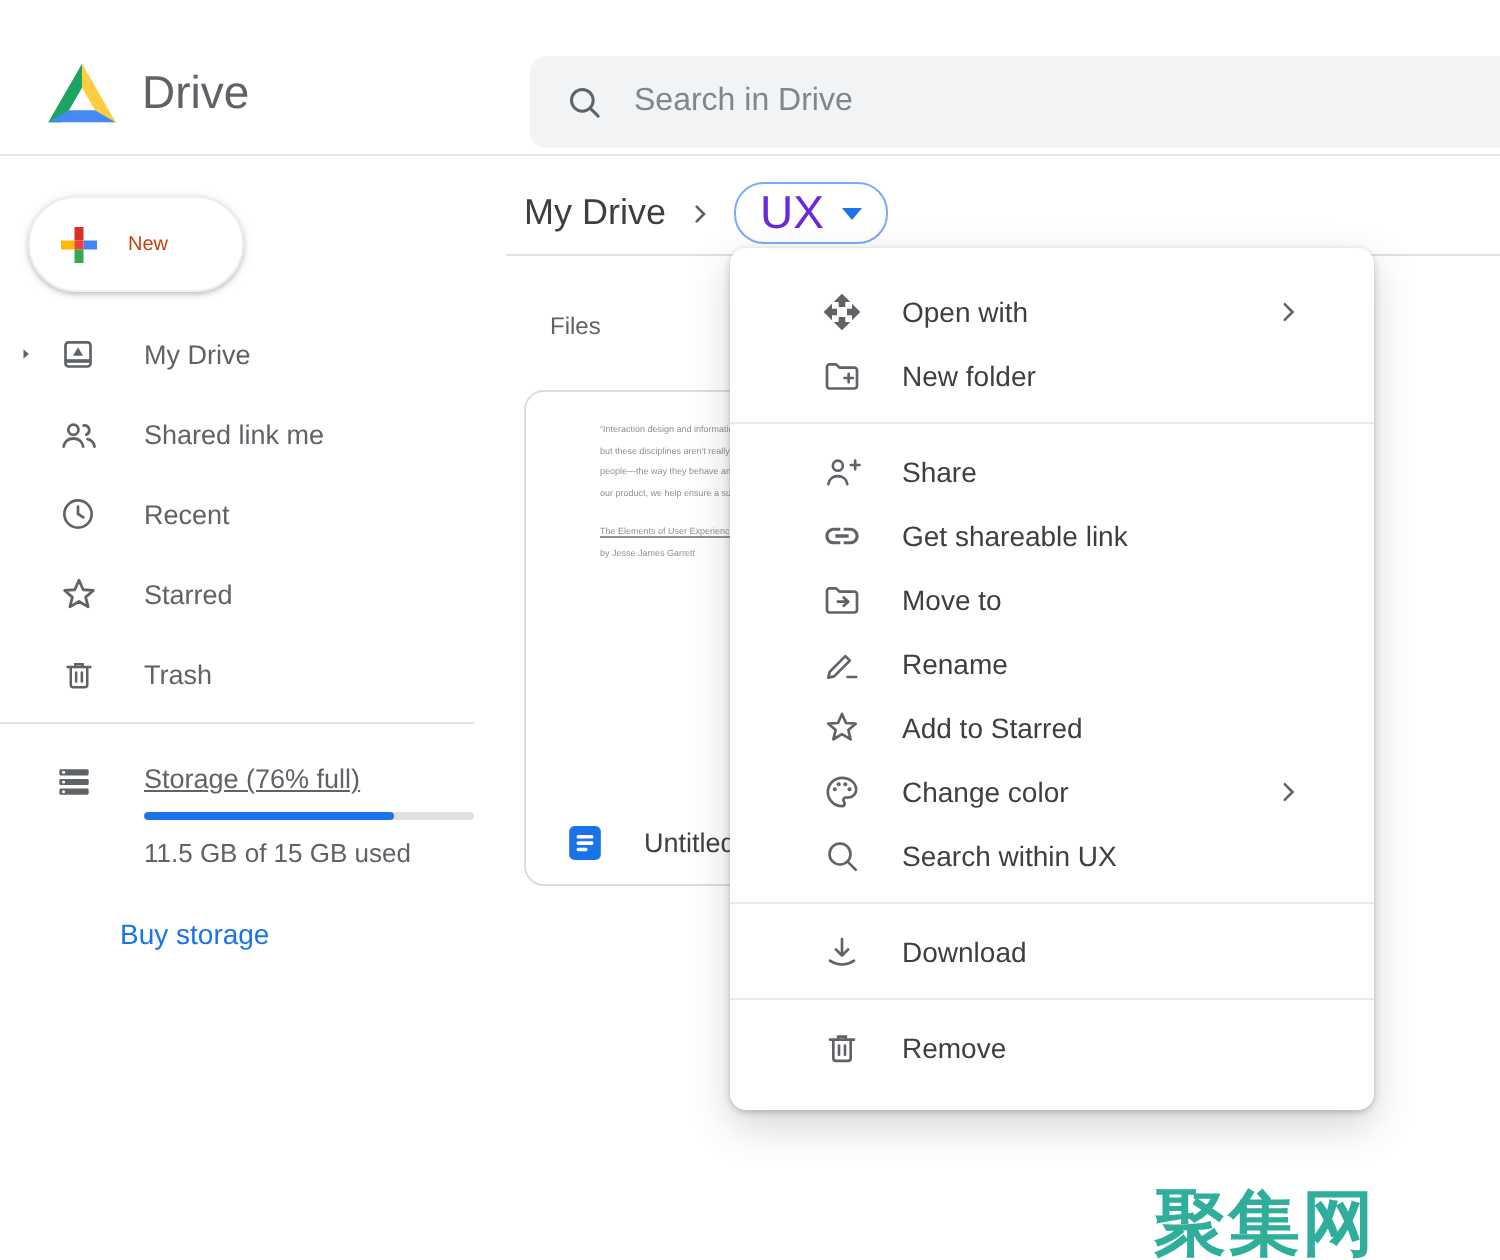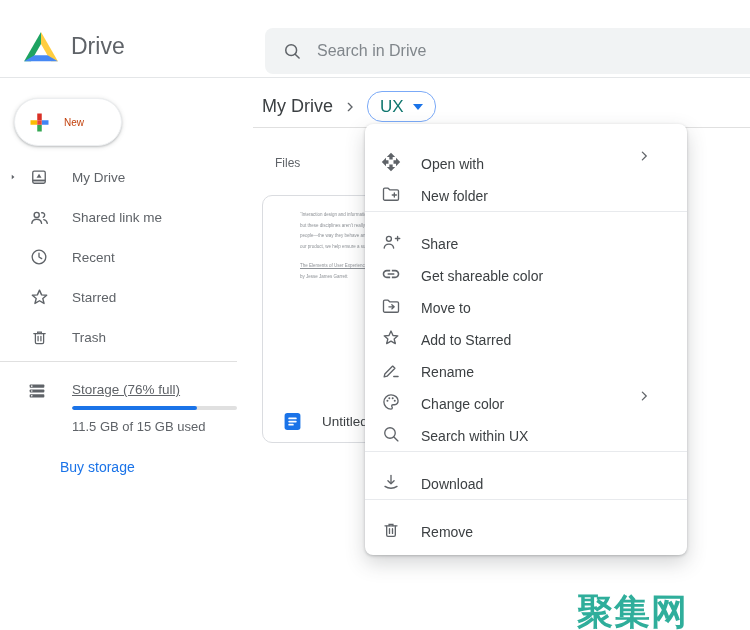--- a/index.html
+++ b/index.html
@@ -41,41 +41,41 @@
   .usage { position:absolute; left:72px; top:46px; font-size:13px; color:#5f6368; }
   .buy { position:absolute; left:60px; top:86px; font-size:14px; color:#1a73e8; font-weight:normal; cursor:pointer; }
   
   .crumb-root { position:absolute; left:262px; top:96px; font-size:18px; color:#3c4043; cursor:pointer; }
   .crumb-chev { position:absolute; left:342px; top:99px; }
   .crumb-pill {
     position:absolute; left:367px; top:91px; height:31px; border:1px solid #7baaf7;
     border-radius:15px; display:flex; align-items:center; padding:0 12px; gap:9px;
     cursor:pointer; background:#fff;
   }
-  .crumb-pill .cur { font-size:17px; color:#0f766e; }
+  .crumb-pill .cur { font-size:23px; color:#6d28d9; }
   .dd-tri { width:0; height:0; border-left:5px solid transparent; border-right:5px solid transparent; border-top:6px solid #1a73e8; }
   .content-div { position:absolute; left:253px; right:0; top:127px; border-top:1px solid #e0e0e0; }
   .files-label { position:absolute; left:275px; top:156px; font-size:12px; color:#5f6368; }
   
   .file-card {
     position:absolute; left:262px; top:195px; width:170px; height:248px;
     background:#fff; border:1px solid #dadce0; border-radius:10px; overflow:hidden; cursor:pointer;
   }
   .thumb { position:absolute; left:0; right:0; top:0; bottom:40px; padding:14px 0 0 37px; overflow:hidden; }
   .tl { font-size:4.5px; color:#8d9196; line-height:10.5px; white-space:nowrap; }
   .tl-title { text-decoration:underline; margin-top:9px; }
   .card-footer { position:absolute; left:0; right:0; bottom:0; height:42px; display:flex; align-items:center; padding-left:20px; gap:20px; }
   .file-name { font-size:13.5px; color:#3c4043; }
   
   .context-menu {
     position:absolute; left:365px; top:124px; width:322px; z-index:10;
     background:#fff; border-radius:8px; padding:16px 0 15px;
     box-shadow:0 1px 3px rgba(60,64,67,.3), 0 8px 20px rgba(60,64,67,.22);
   }
-  .menu-item { height:32px; display:flex; align-items:flex-end; padding-left:16px; position:relative; cursor:pointer; }
+  .menu-item { height:32px; display:flex; align-items:center; padding-left:46px; position:relative; cursor:pointer; }
   .mi { width:20px; height:20px; margin-right:20px; flex:none; }
   .menu-lbl { font-size:14px; color:#3c4043; }
   .trail { position:absolute; right:34px; top:50%; transform:translateY(-50%); display:flex; }
   .trail-help { right:27px; }
   .menu-sep { border-top:1px solid #e8eaed; margin:7px 0 8px; }
   
   .watermark {
     position:absolute; left:577px; top:588px; z-index:3;
     font-size:36px; font-weight:bold; color:#2fae9b; letter-spacing:1px;
   }
@@ -260,45 +260,45 @@
       <path d="M3.8 19.3c.4-3 2.8-4.8 5.7-4.8s5.3 1.8 5.7 4.8"></path>
       <path d="M17.3 7.8h5.2M19.9 5.2v5.2"></path>
     </svg>
     <span class="menu-lbl">Share</span>
   </div>
 
   <div class="menu-item">
     <svg class="mi" viewBox="0 0 24 24" fill="#5f6368">
       <path d="M3.9 12c0-1.71 1.39-3.1 3.1-3.1h4V7H7c-2.76 0-5 2.24-5 5s2.24 5 5 5h4v-1.9H7c-1.71 0-3.1-1.39-3.1-3.1zM8 13h8v-2H8v2zm9-6h-4v1.9h4c1.71 0 3.1 1.39 3.1 3.1s-1.39 3.1-3.1 3.1h-4V17h4c2.76 0 5-2.24 5-5s-2.24-5-5-5z"></path>
     </svg>
-    <span class="menu-lbl">Get shareable color</span>
+    <span class="menu-lbl">Get shareable link</span>
   </div>
 
 
   <div class="menu-item">
     <svg class="mi" viewBox="0 0 24 24" fill="none" stroke="#5f6368" stroke-width="1.6" stroke-linecap="round" stroke-linejoin="round">
       <path d="M3 18V6.5C3 5.7 3.7 5 4.5 5h4l2 2h9c.8 0 1.5.7 1.5 1.5V18c0 .8-.7 1.5-1.5 1.5h-15C3.7 19.5 3 18.8 3 18z"></path>
       <path d="M9.5 13h5.5M13 10.5l2.8 2.5-2.8 2.5"></path>
     </svg>
     <span class="menu-lbl">Move to</span>
   </div>
 
   <div class="menu-item">
-    <svg class="mi" viewBox="0 0 24 24" fill="none" stroke="#5f6368" stroke-width="1.6" stroke-linejoin="round">
-      <polygon points="12,3.6 14.4,9 20.2,9.4 15.8,13.2 17.2,18.8 12,15.7 6.8,18.8 8.2,13.2 3.8,9.4 9.6,9"></polygon>
-    </svg>
-    <span class="menu-lbl">Add to Starred</span>
-  </div>
-
-  <div class="menu-item">
     <svg class="mi" viewBox="0 0 24 24" fill="none" stroke="#5f6368" stroke-width="1.6" stroke-linecap="round" stroke-linejoin="round">
       <path d="M4.6 16.7l9.4-9.4 2.7 2.7-9.4 9.4-3.5.8z"></path>
       <path d="M15.3 19.8h5.2"></path>
     </svg>
     <span class="menu-lbl">Rename</span>
+  </div>
+
+  <div class="menu-item">
+    <svg class="mi" viewBox="0 0 24 24" fill="none" stroke="#5f6368" stroke-width="1.6" stroke-linejoin="round">
+      <polygon points="12,3.6 14.4,9 20.2,9.4 15.8,13.2 17.2,18.8 12,15.7 6.8,18.8 8.2,13.2 3.8,9.4 9.6,9"></polygon>
+    </svg>
+    <span class="menu-lbl">Add to Starred</span>
   </div>
 
   <div class="menu-item">
     <svg class="mi" viewBox="0 0 24 24">
       <path d="M12 3.5a8.5 8.5 0 100 17c1 0 1.6-.8 1.6-1.6 0-.4-.2-.8-.4-1.1-.2-.3-.4-.6-.4-1 0-.8.7-1.5 1.5-1.5h1.9a4.8 4.8 0 004.3-4.8c0-3.9-3.9-7-8.5-7z" fill="none" stroke="#5f6368" stroke-width="1.6"></path>
       <circle cx="7.7" cy="10.4" r="1.2" fill="#5f6368"></circle>
         <circle cx="10" cy="7.4" r="1.2" fill="#5f6368"></circle>
       <circle cx="14" cy="7.4" r="1.2" fill="#5f6368"></circle>
         <circle cx="16.5" cy="10.4" r="1.2" fill="#5f6368"></circle>
     </svg>

